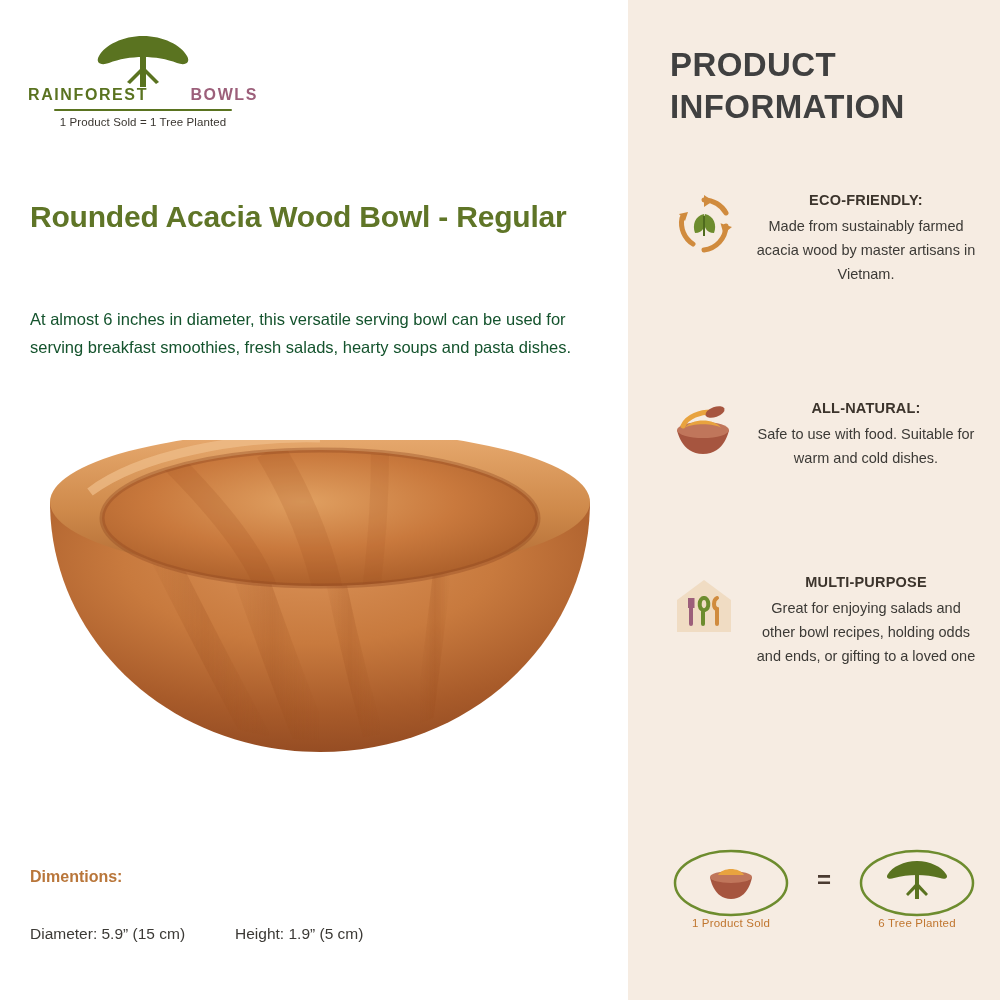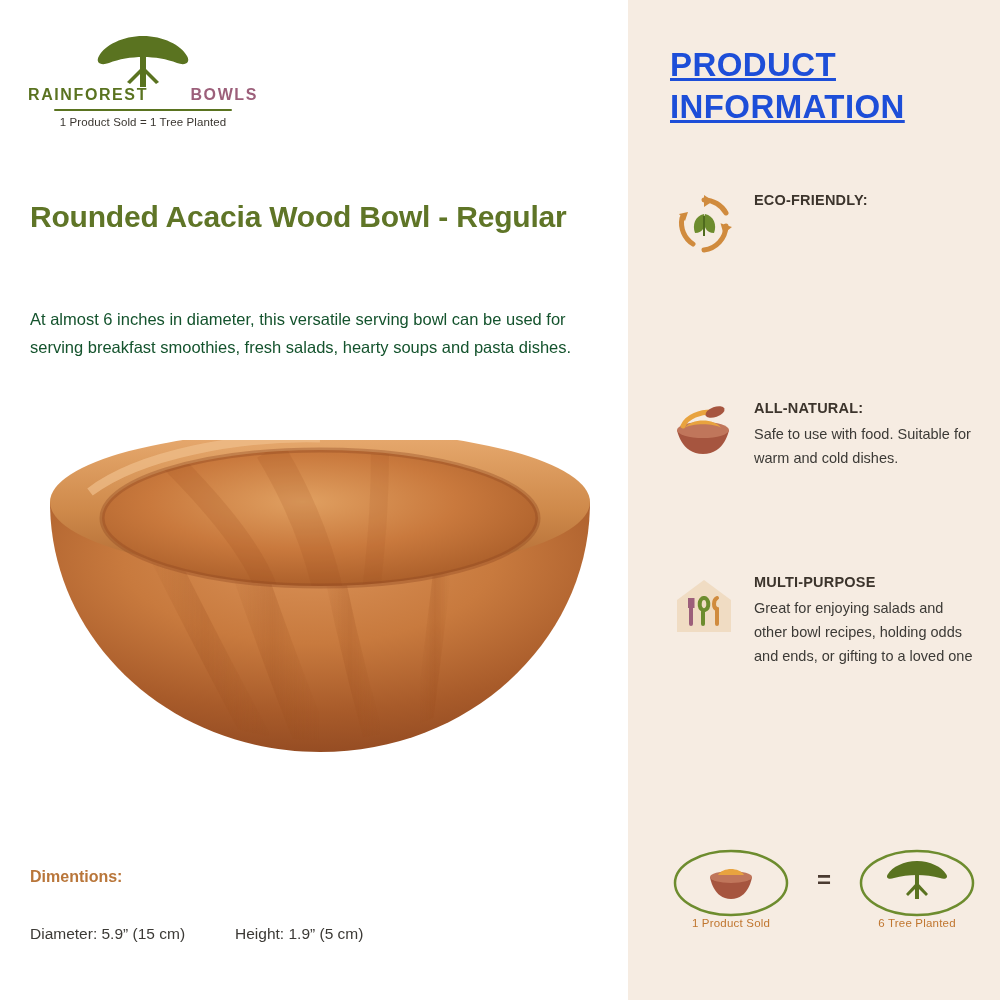--- a/index.html
+++ b/index.html
@@ -128,40 +128,39 @@
     height: 1000px;
     background: #f6ece2;
   }
   .pi-title {
     position: absolute;
     left: 42px; top: 44px;
     width: 310px;
     font-size: 33px;
     line-height: 1.26;
     font-weight: bold;
-    color: #1d4ed8;
+    color: #404040;
     letter-spacing: 0.4px;
     text-transform: uppercase;
-    text-decoration: underline;
   }
 
   .feature {
     position: absolute;
     left: 40px;
     width: 310px;
     display: flex;
     gap: 14px;
   }
   .feature-icon {
     width: 72px; min-width: 72px;
     height: 72px;
     display: flex; align-items: flex-start; justify-content: center;
     padding-top: 2px;
   }
-  .feature-body { padding-top: 2px; }
+  .feature-body { padding-top: 2px; text-align: center; }
   .feature-head {
     font-size: 14.5px;
     font-weight: bold;
     color: #3c342c;
     letter-spacing: 0.2px;
     margin-bottom: 7px;
   }
   .feature-text {
     font-size: 14.5px;
     line-height: 1.65;
@@ -313,20 +312,21 @@
           </g>
           <g fill="#6d8c2e">
             <path d="M33 22 C24 24 21 33 24 41 C32 41 36 34 33 22 Z"></path>
             <path d="M34 22 C43 24 46 33 43 41 C35 41 31 34 34 22 Z"></path>
             <path d="M33 24 v20" stroke="#4f6b1e" stroke-width="2"></path>
           </g>
         </svg>
       </div>
       <div class="feature-body">
         <div class="feature-head">ECO-FRIENDLY:</div>
+        <div class="feature-text">Made from sustainably farmed acacia wood by master artisans in Vietnam.</div>
       </div>
     </div>
 
     <div class="feature f2">
       <div class="feature-icon">
         <svg width="66" height="66" viewBox="0 0 66 66">
           <path d="M6 30 C6 30 10 54 32 54 C54 54 58 30 58 30 Z" fill="#a6553f"></path>
           <ellipse cx="32" cy="30" rx="26" ry="8" fill="#c0765b"></ellipse>
           <path d="M14 28 C20 18 44 18 50 28 C44 23 20 23 14 28 Z" fill="#e8a33f"></path>
           <path d="M12 26 C16 16 30 12 40 12" stroke="#e8a33f" stroke-width="5" fill="none" stroke-linecap="round"></path>

